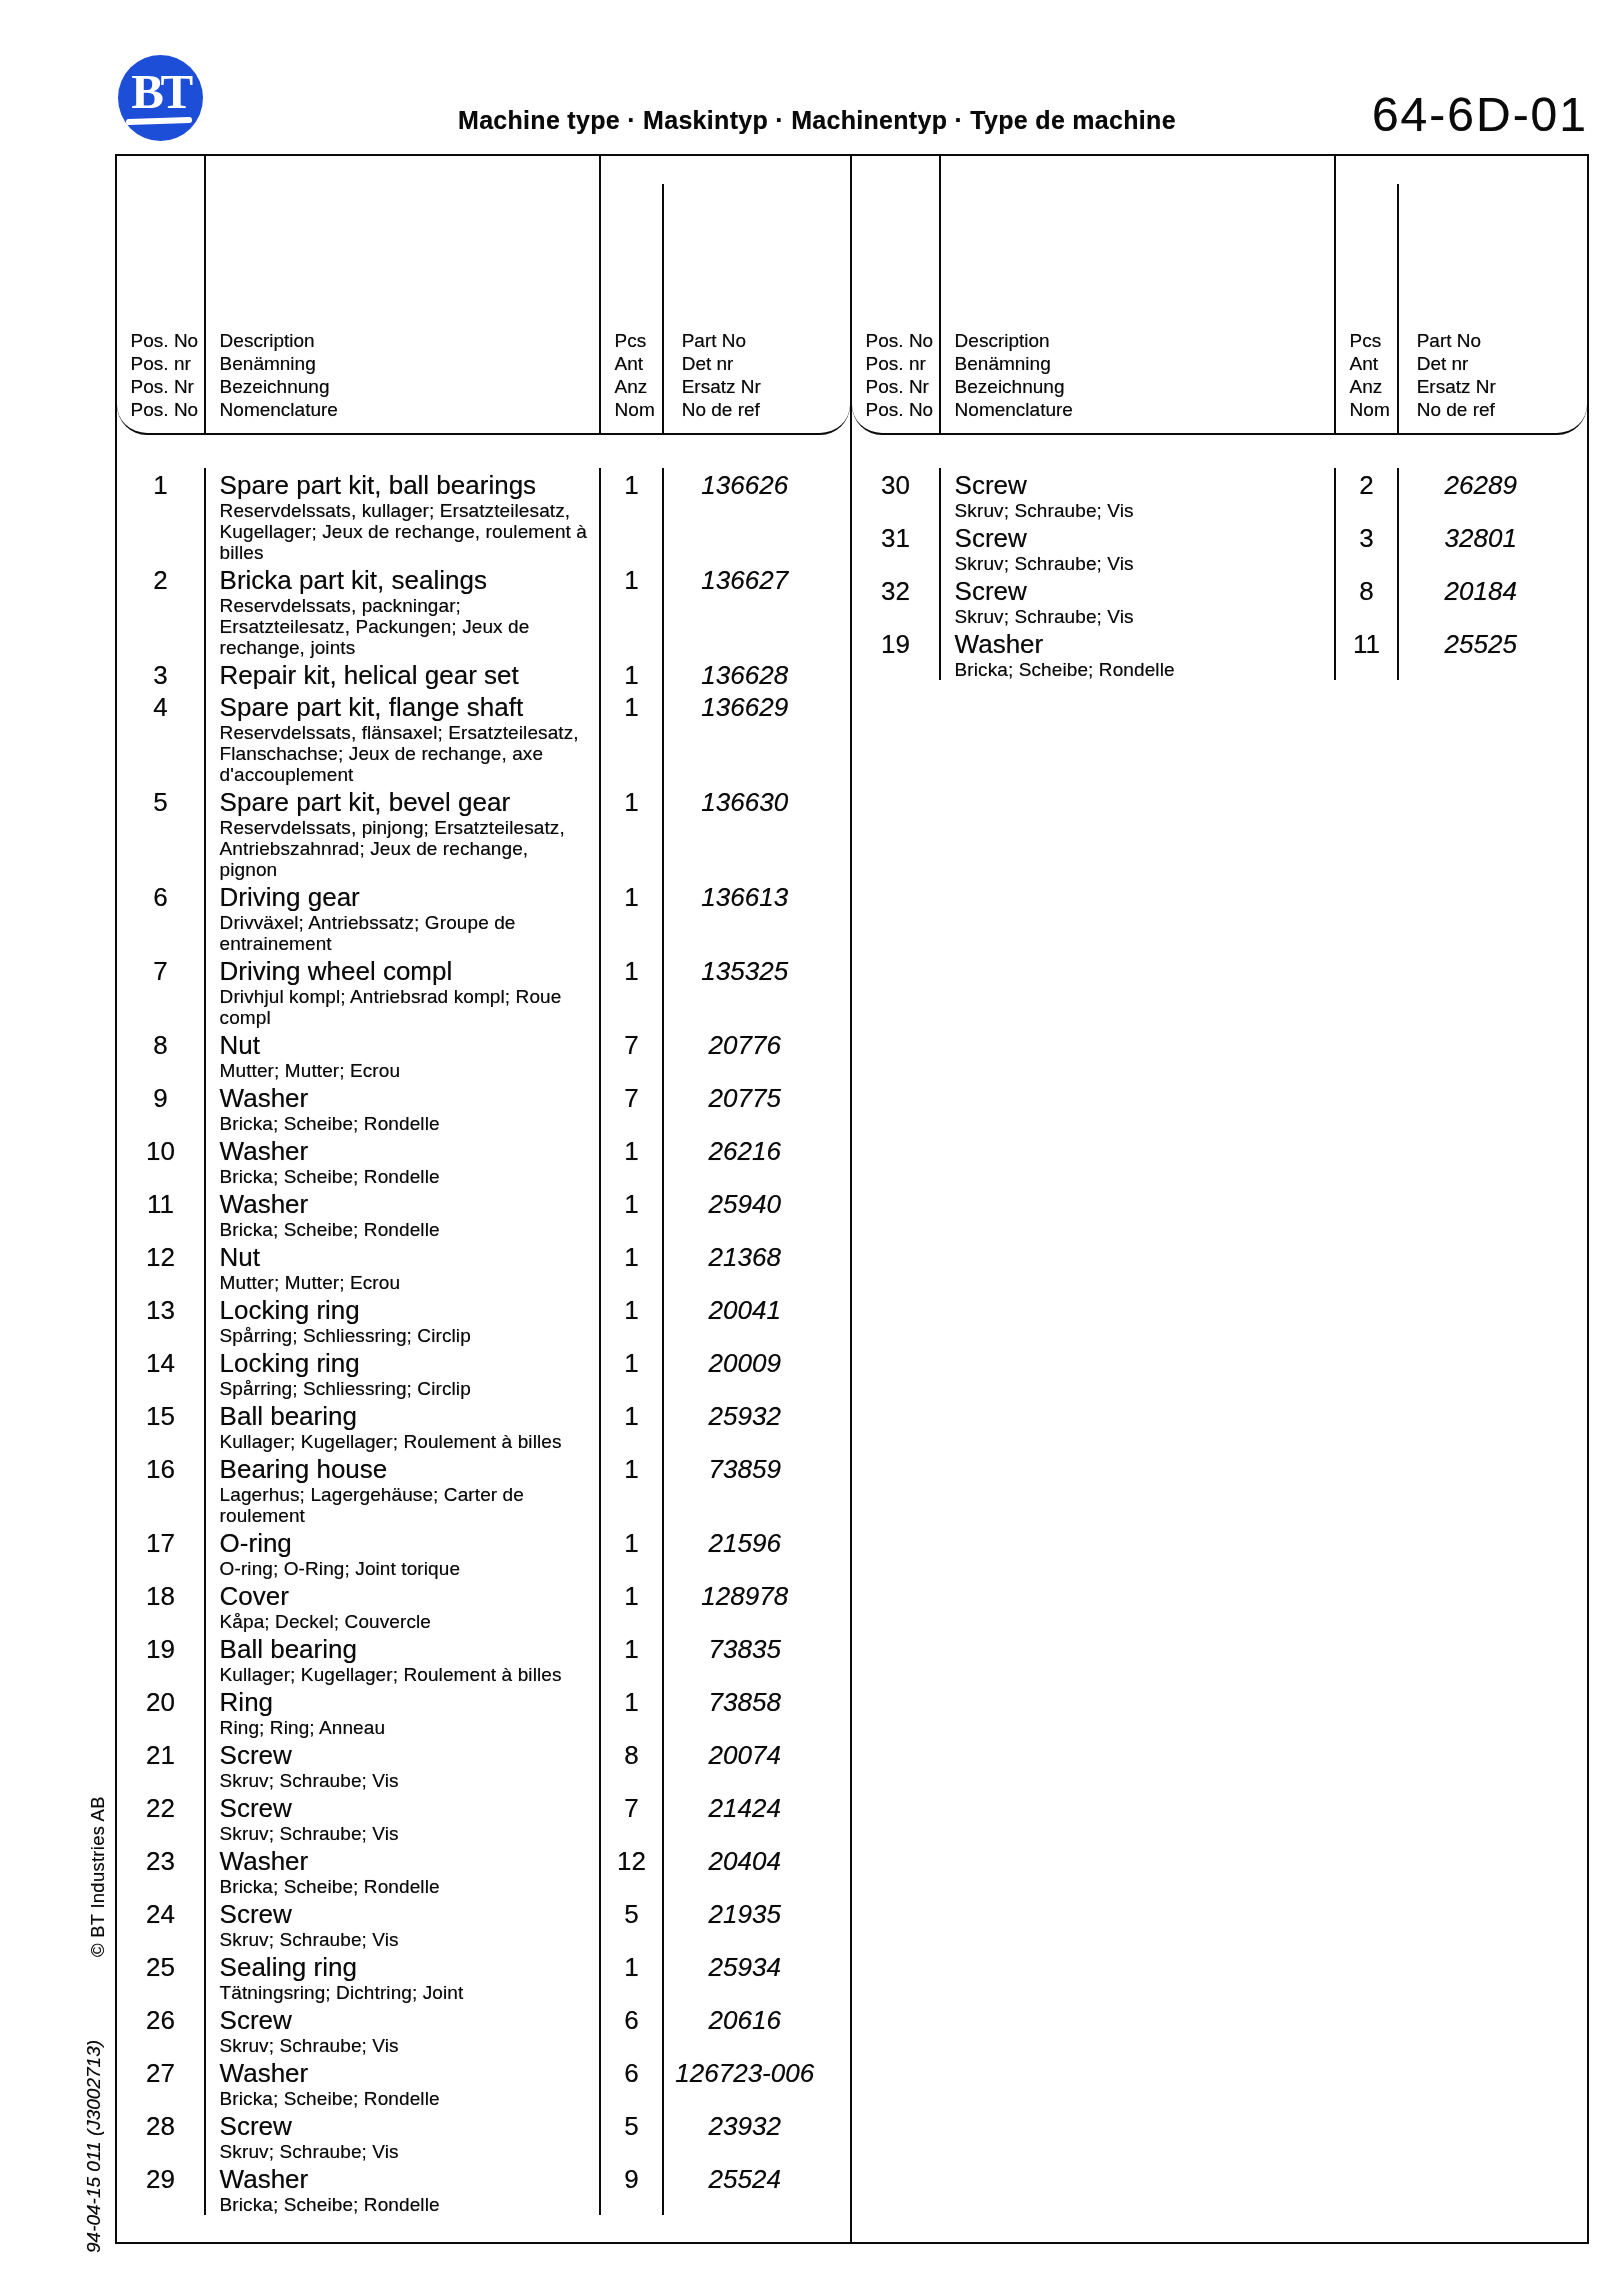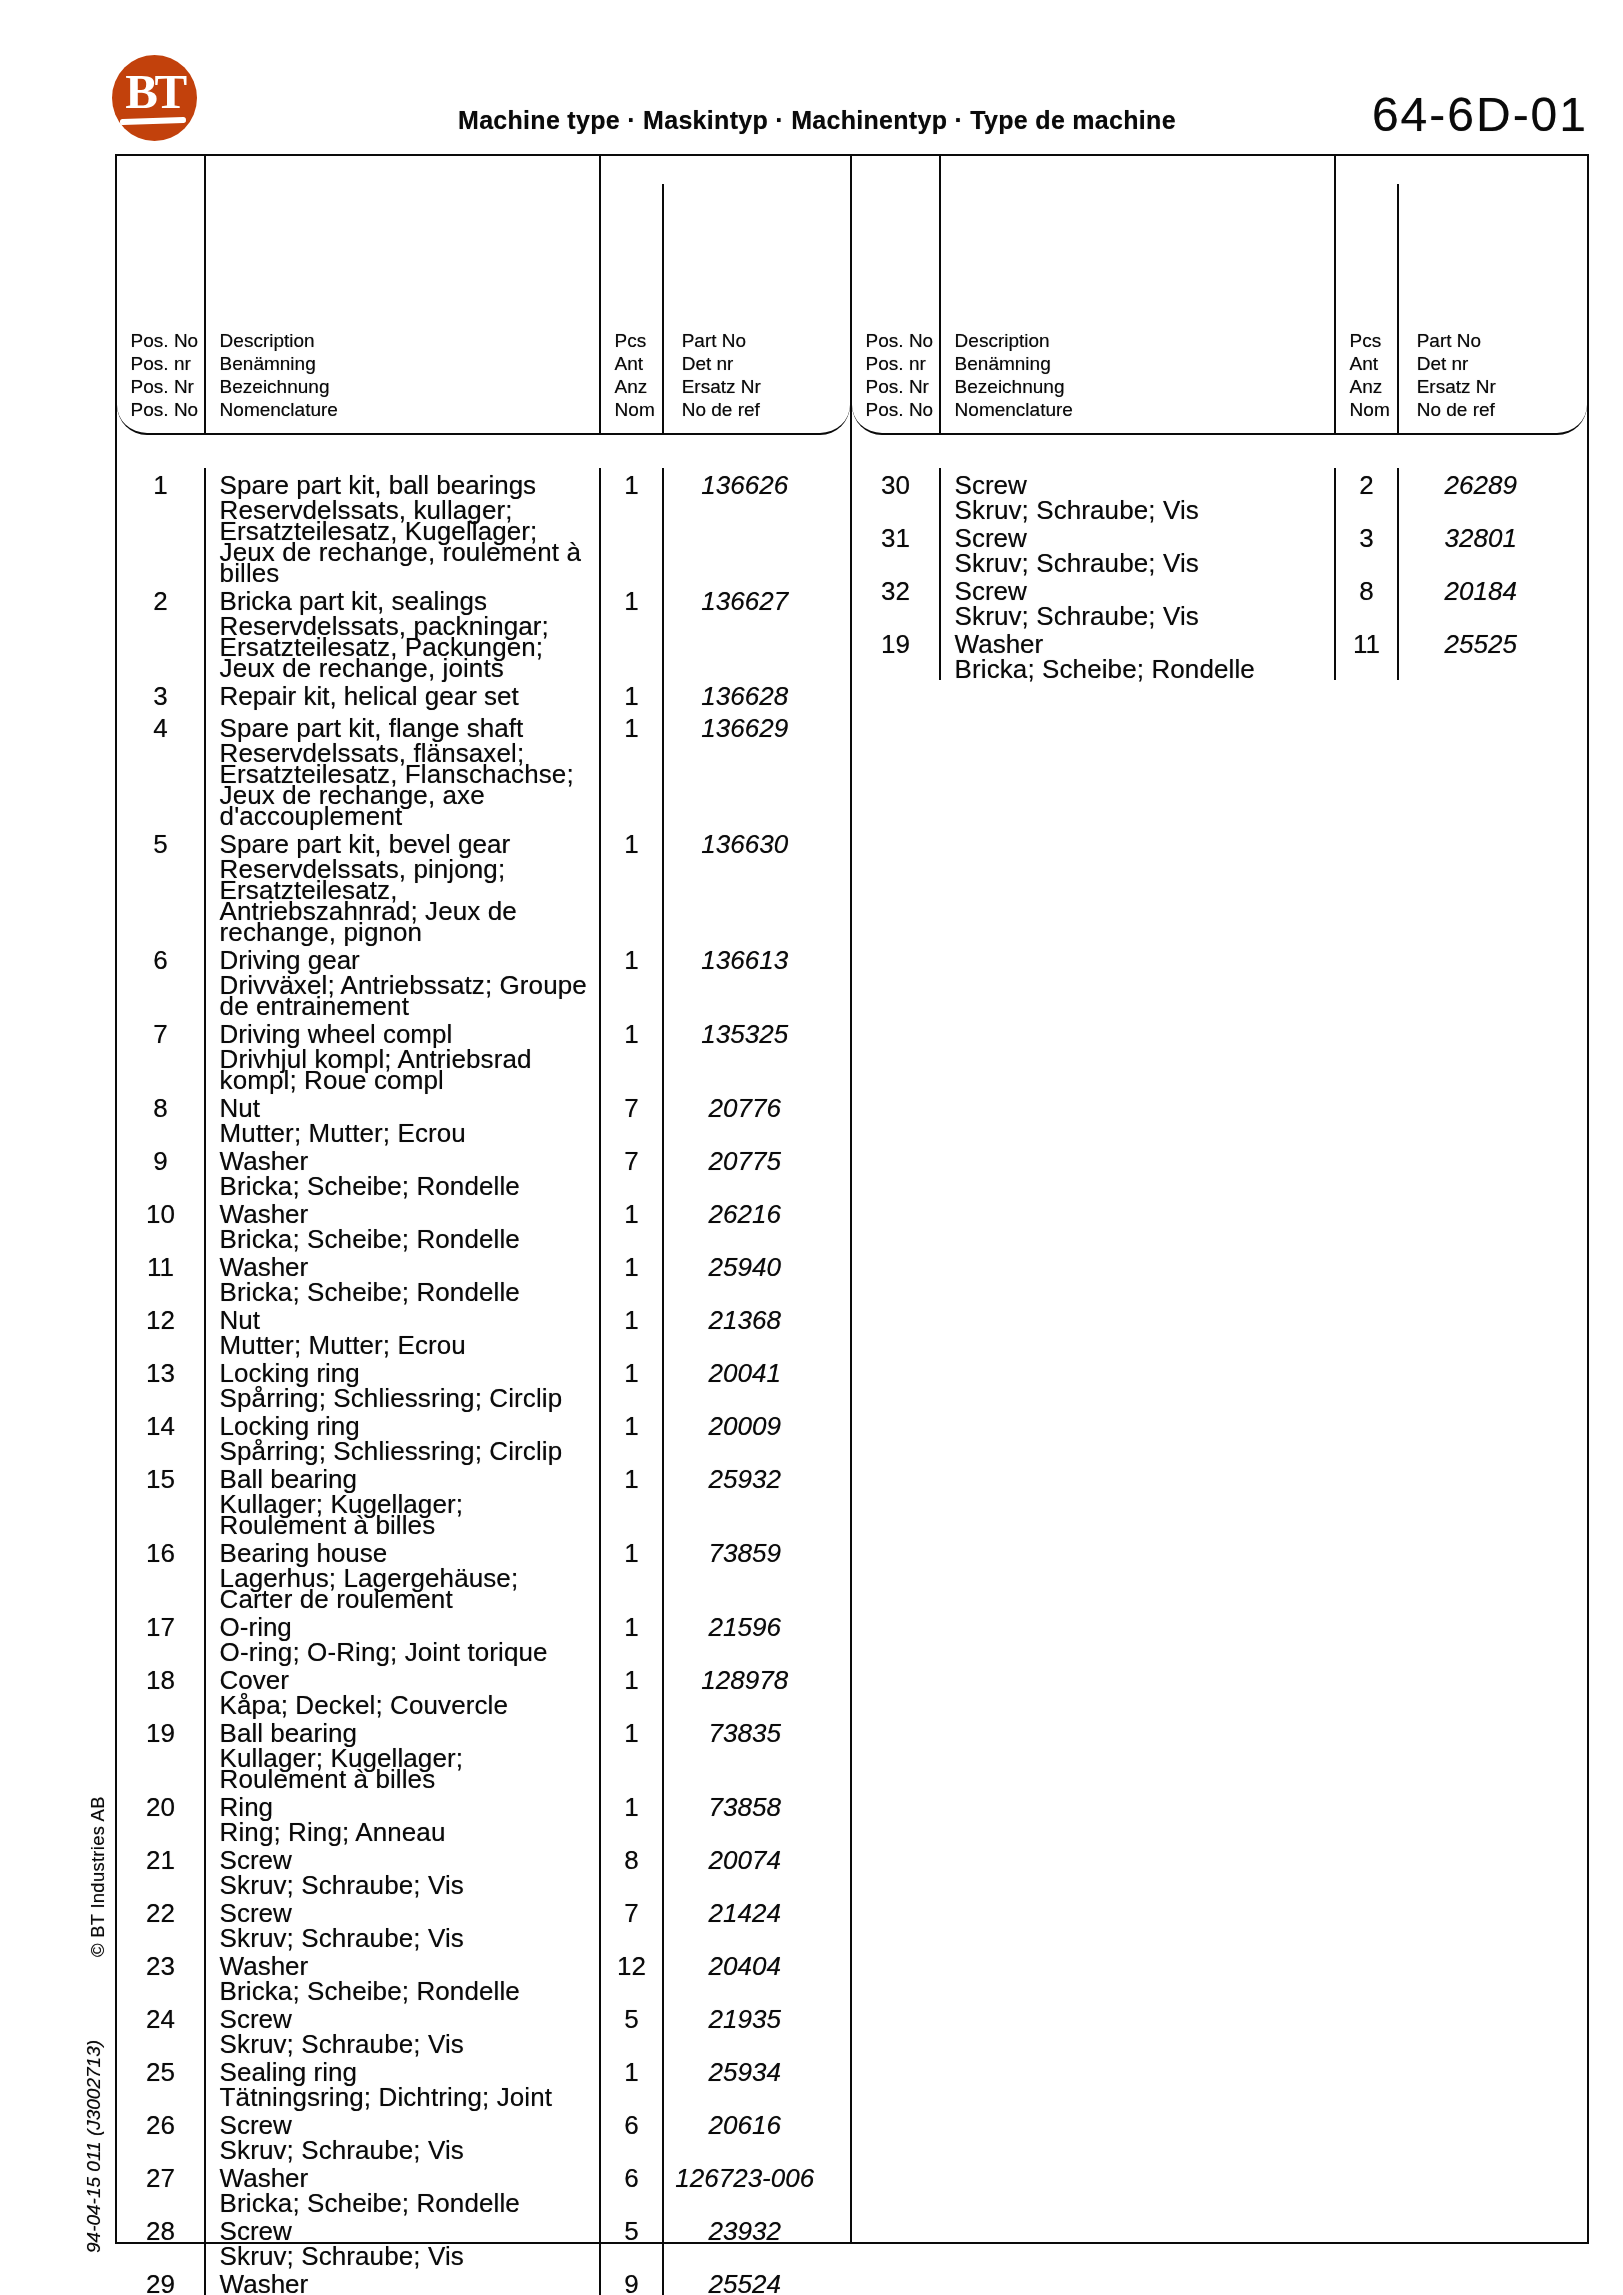--- a/index.html
+++ b/index.html
@@ -9,23 +9,23 @@
     height: 2295px;
     background: #ffffff;
     font-family: "Liberation Sans", "DejaVu Sans", sans-serif;
     color: #0a0a0a;
     overflow: hidden;
     text-shadow: 0 0 0.7px rgba(0,0,0,.55);
   }
 
   
   .logo {
-    position: absolute; left: 112px; top: 55px;
+    position: absolute; left: 118px; top: 55px;
     width: 85px; height: 86px;
-    background: #c2410c; border-radius: 50%;
+    background: #1d4ed8; border-radius: 50%;
   }
   .logo .bt {
     position: absolute; left: 0; right: 0; top: 9.5px;
     text-align: center;
     font-family: "Liberation Serif", "DejaVu Serif", serif;
     font-weight: bold; font-size: 49px; line-height: 53px;
     letter-spacing: -3.4px; color: #ffffff; text-shadow: none;
   }
   .logo .swoosh {
     position: absolute; left: 8.2px; right: 11px; top: 63px; height: 6.1px;
@@ -62,21 +62,21 @@
     font-size: 19px; line-height: 23px; white-space: pre-line;
   }
   .header-row .cell.c4 { padding-left: 17.7px; margin-top: 28px; }
 
   .rows-host { display: flex; flex-direction: column; flex: 1 1 auto; padding-top: 33px; }
   .rows-host .trow { flex: 0 0 auto; }
   .item-row .cell { padding-top: 2px; }
   .pos-cell  { text-align: center; font-size: 26px; line-height: 30px; }
   .desc-cell { padding-left: 13.6px; padding-right: 8.2px; }
   .item-name { font-size: 26px; line-height: 30px; }
-  .item-sub  { font-size: 26px; line-height: 21px; letter-spacing: 0.1px; }
+  .item-sub  { font-size: 19px; line-height: 21px; letter-spacing: 0.1px; }
   .pcs-cell  { text-align: center; font-size: 26px; line-height: 30px; }
   .part-cell { text-align: center; padding-right: 24.5px; font-size: 26px; line-height: 30px; font-style: italic; }
   .filler { flex: 1 1 auto; }
 
   
   .vtext {
     position: absolute; white-space: nowrap;
     transform: rotate(-90deg); transform-origin: 0 0;
     font-size: 18.4px;
   }

